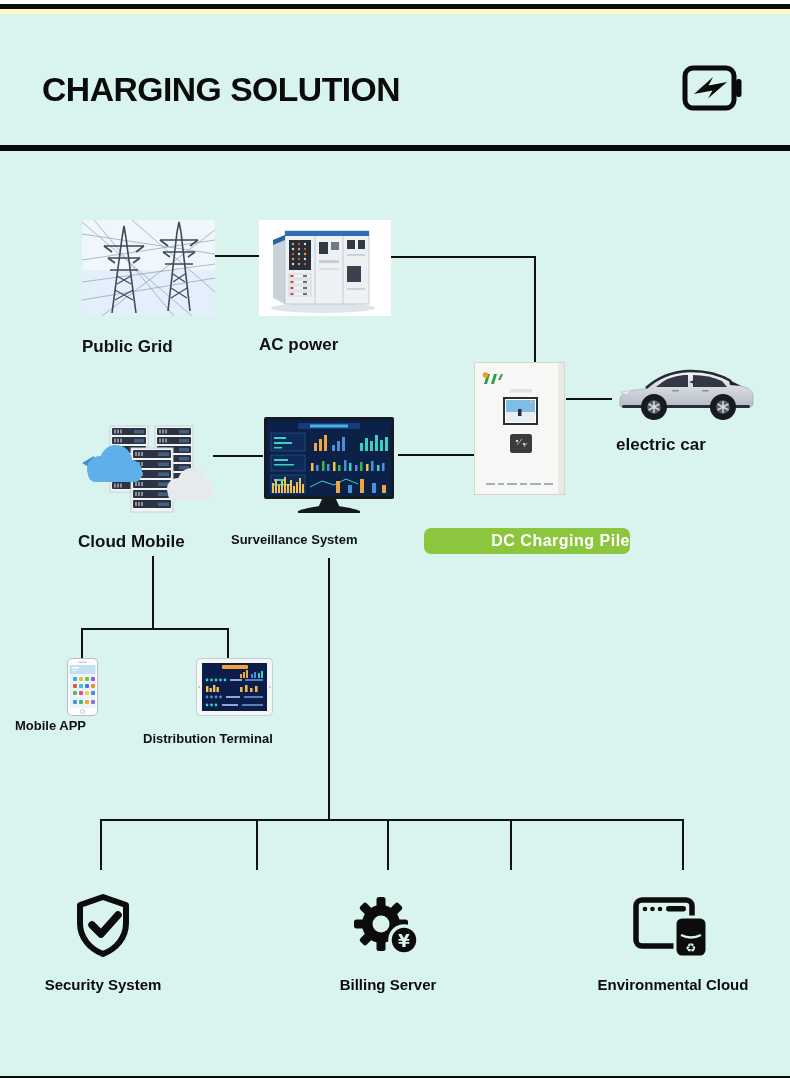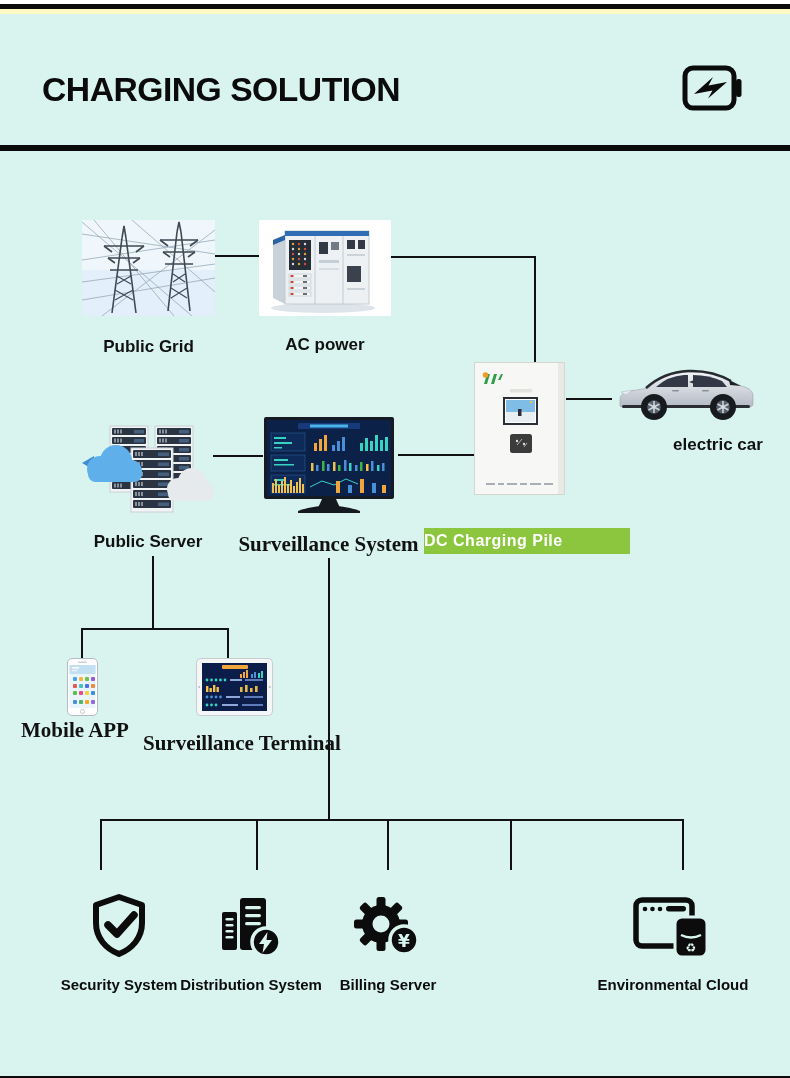--- a/index.html
+++ b/index.html
@@ -13,29 +13,29 @@
   .bar.top{top:0;height:5px;}
   .bar.rule{top:141px;height:6px;}
   .bar.bottom{top:1072px;height:6px;}
   .title{
     position:absolute;left:42px;top:66px;font-size:34px;font-weight:900;
     letter-spacing:-0.5px;transform:scaleX(0.99);transform-origin:left center;
     white-space:nowrap;color:#0b0b0b;
   }
   .img{position:absolute;}
   .lbl{
-    position:absolute;text-align:center;font-weight:700;font-size:17px;
+    position:absolute;font-weight:700;font-size:17px;
     color:#111;white-space:nowrap;
   }
-  .lbl.big{font-size:21px;font-family:Liberation Serif, serif;}
+  .lbl.big{font-size:13px;}
   .line{position:absolute;background:#111;}
   .badge{
     position:absolute;left:424px;top:524px;width:206px;height:26px;
-    background:#8cc63e;border-radius:0;color:#ffffff;font-weight:700;
-    font-size:16px;line-height:26px;text-align:left;letter-spacing:0.5px;
+    background:#8cc63e;border-radius:7px;color:#ffffff;font-weight:700;
+    font-size:16px;line-height:26px;text-align:right;letter-spacing:0.5px;
   }
   .sys{position:absolute;text-align:center;}
   .sys .ic{display:flex;justify-content:center;align-items:flex-end;height:70px;}
   .sys .tx{margin-top:16px;font-weight:700;font-size:15px;white-space:nowrap;color:#0c0c0c;}
   .hbatt{position:absolute;left:682px;top:61px;}
 </style>
 </head>
 <body>
 
 <div id="stage">
@@ -199,21 +199,21 @@
         <circle cx="42" cy="46" r="1.8" fill="#d7dbe0"></circle>
       </g>
       <g>
         <circle cx="111" cy="46" r="13" fill="#171a1f"></circle>
         <circle cx="111" cy="46" r="6.8" fill="#58606c"></circle>
         <path d="M111,40 L111,52 M105.5,43 L116.5,49 M105.5,49 L116.5,43" stroke="#cdd3da" stroke-width="1.6"></path>
         <circle cx="111" cy="46" r="1.8" fill="#d7dbe0"></circle>
       </g>
     </svg>
   </div>
-  <div class="lbl" style="left:648px;top:431px;width:140px">electric car</div>
+  <div class="lbl" style="left:616px;top:431px;width:140px">electric car</div>
 
   <div class="img" style="left:78px;top:414px">
     <svg width="140" height="96" viewBox="0 0 140 96">
       <g>
         <rect x="32" y="8" width="38" height="66" fill="#f1f3f5" stroke="#c9d0d7" stroke-width="1"></rect>
         <rect x="77" y="8" width="38" height="66" fill="#f1f3f5" stroke="#c9d0d7" stroke-width="1"></rect>
         <g fill="#2b3442">
           <rect x="34" y="10" width="34" height="7" rx="1"></rect>
             <rect x="34" y="19" width="34" height="7" rx="1"></rect>
           <rect x="34" y="28" width="34" height="7" rx="1"></rect>
@@ -280,21 +280,21 @@
         <rect x="10" y="49" width="54" height="15" rx="7.5" fill="#5fb0ea"></rect>
       </g>
       <g>
         <circle cx="100" cy="71" r="11" fill="#e6eaed"></circle>
         <circle cx="114" cy="64" r="14" fill="#e6eaed"></circle>
         <circle cx="127" cy="72" r="9" fill="#e6eaed"></circle>
         <rect x="90" y="69" width="46" height="14" rx="7" fill="#e6eaed"></rect>
       </g>
     </svg>
   </div>
-  <div class="lbl" style="left:78px;top:528px;width:140px">Public Server</div>
+  <div class="lbl" style="left:78px;top:528px;width:140px">Cloud Mobile</div>
 
   <div class="img" style="left:264px;top:411px">
     <svg width="130" height="98" viewBox="0 0 130 98">
       <rect x="0" y="2" width="130" height="82" rx="2" fill="#151a23"></rect>
       <rect x="3" y="5" width="124" height="76" fill="#0c2147"></rect>
       <rect x="34" y="8" width="62" height="6" rx="1" fill="#173b7a"></rect>
       <rect x="46" y="9.5" width="38" height="3" fill="#49b4e8"></rect>
       <g fill="#0e2a58" stroke="#27548f" stroke-width="0.7">
         <rect x="7" y="18" width="34" height="18"></rect>
         <rect x="7" y="40" width="34" height="16"></rect>
@@ -452,50 +452,32 @@
           <circle cx="11" cy="47" r="1.4"></circle>
           <circle cx="15.5" cy="47" r="1.4"></circle>
           <circle cx="20" cy="47" r="1.4"></circle>
         </g>
       <rect x="26" y="46" width="16" height="2" fill="#8fa7d9"></rect>
       <rect x="46" y="46" width="21" height="2" fill="#5f7ab8"></rect>
       <circle cx="3.2" cy="29" r="1" fill="#b6bcc2"></circle>
       <circle cx="73.8" cy="29" r="1" fill="#b6bcc2"></circle>
     </svg>
   </div>
-  <div class="lbl big" style="left:143px;top:727px;width:186px">Surveillance Terminal</div>
-
-  <div class="sys" style="left:49px;top:886px;width:140px">
+  <div class="lbl big" style="left:143px;top:727px;width:186px">Distribution Terminal</div>
+
+  <div class="sys" style="left:33px;top:886px;width:140px">
     <div class="ic">
       <svg width="66" height="68" viewBox="0 0 66 68">
         <path d="M33,5 L56,13 V31 C56,46 46,57 33,62 C20,57 10,46 10,31 V13 Z" fill="none" stroke="#0c0c0c" stroke-width="6" stroke-linejoin="round"></path>
         <path d="M22,33 L31,42 L48,23" fill="none" stroke="#0c0c0c" stroke-width="7.5" stroke-linecap="round" stroke-linejoin="round"></path>
       </svg>
     </div>
     <div class="tx">Security System</div>
   </div>
 
-  <div class="sys" style="left:176px;top:886px;width:150px">
-    <div class="ic">
-      <svg width="74" height="66" viewBox="0 0 74 66">
-        <rect x="8" y="18" width="15" height="38" rx="2" fill="#0c0c0c"></rect>
-        <rect x="11.5" y="24" width="8" height="2.4" rx="1.2" fill="#d9f4ee"></rect>
-        <rect x="11.5" y="30" width="8" height="2.4" rx="1.2" fill="#d9f4ee"></rect>
-        <rect x="11.5" y="36" width="8" height="2.4" rx="1.2" fill="#d9f4ee"></rect>
-        <rect x="11.5" y="42" width="8" height="2.4" rx="1.2" fill="#d9f4ee"></rect>
-        <rect x="26" y="4" width="26" height="52" rx="3" fill="#0c0c0c"></rect>
-        <rect x="31" y="12" width="16" height="3.2" rx="1.6" fill="#d9f4ee"></rect>
-        <rect x="31" y="20" width="16" height="3.2" rx="1.6" fill="#d9f4ee"></rect>
-        <rect x="31" y="28" width="16" height="3.2" rx="1.6" fill="#d9f4ee"></rect>
-        <circle cx="52" cy="48" r="14" fill="#0c0c0c" stroke="#d9f4ee" stroke-width="3.5"></circle>
-        <polygon points="53.5,38 45,50 50,50 48.5,59 58,46 52.5,46" fill="#d9f4ee"></polygon>
-      </svg>
-    </div>
-    <div class="tx">Distribution System</div>
-  </div>
 
   <div class="sys" style="left:318px;top:886px;width:140px">
     <div class="ic">
       <svg width="72" height="66" viewBox="0 0 72 66">
         <g transform="translate(29,30)">
           <g fill="#0c0c0c">
             <rect x="-4.5" y="-27" width="9" height="11" rx="2.5"></rect>
             <rect x="-4.5" y="-27" width="9" height="11" rx="2.5" transform="rotate(45)"></rect>
             <rect x="-4.5" y="-27" width="9" height="11" rx="2.5" transform="rotate(90)"></rect>
             <rect x="-4.5" y="-27" width="9" height="11" rx="2.5" transform="rotate(135)"></rect>

